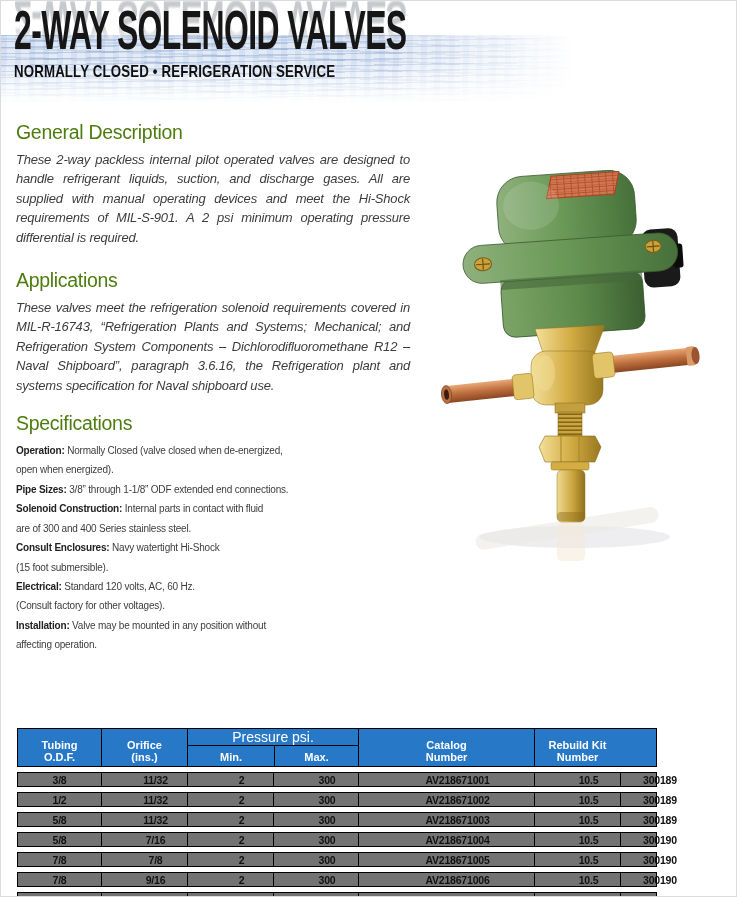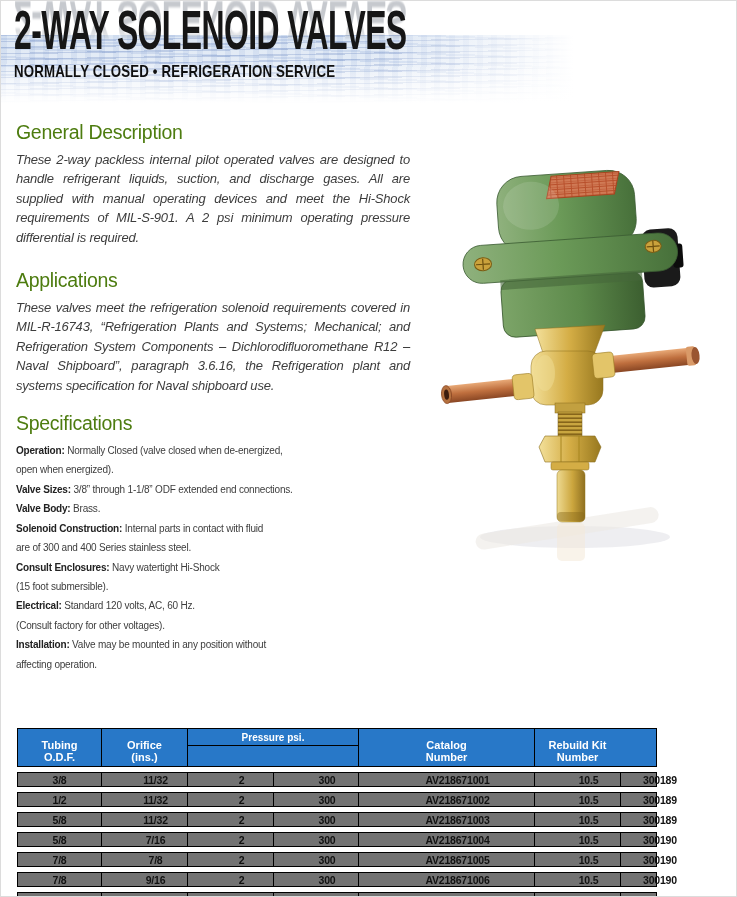--- a/index.html
+++ b/index.html
@@ -63,21 +63,21 @@
   }
   .hcell{
     display:flex;flex-direction:column;justify-content:flex-end;align-items:center;
     text-align:center;font-size:11px;font-weight:bold;line-height:12px;
     white-space:pre-line;padding-bottom:3px;box-sizing:border-box;
   }
   .hcell+.hcell, .pressure-block, .pressure-block~.hcell{border-left:1.5px solid #000;}
   .pressure-block{display:flex;flex-direction:column;box-sizing:border-box;}
   .pressure-label{
     flex:0 0 17px;display:flex;align-items:center;justify-content:center;
-    font-size:10px;font-weight:bold;border-bottom:1.5px solid #000;box-sizing:border-box;text-align:center;
+    font-size:14px;font-weight:normal;border-bottom:1.5px solid #000;box-sizing:border-box;text-align:center;
   }
   .minmax{flex:1;display:grid;grid-template-columns:86px 1fr;}
   .minmax .hcell{border-left:none;}
   .minmax .hcell:last-child{border-left:1.5px solid #000;}
   .trow{
     display:grid;grid-template-columns:83px 86px 86px 85px 176px 86px 1fr;
     border:1.5px solid #000;margin-top:5px;background:#737373;box-sizing:border-box;height:15px;
   }
   .tcell{
     display:flex;align-items:center;justify-content:center;height:100%;
@@ -103,22 +103,21 @@
     <h2 class="section-heading">General Description</h2>
     <p class="body-par">These 2-way packless internal pilot operated valves are designed to handle refrigerant liquids, suction, and discharge gases. All are supplied with manual operating devices and meet the Hi-Shock requirements of MIL-S-901. A 2 psi minimum operating pressure differential is required.</p>
 
     <h2 class="section-heading sp1">Applications</h2>
     <p class="body-par">These valves meet the refrigeration solenoid requirements covered in MIL-R-16743, “Refrigeration Plants and Systems; Mechanical; and Refrigeration System Components – Dichlorodifluoromethane R12 – Naval Shipboard”, paragraph 3.6.16, the Refrigeration plant and systems specification for Naval shipboard use.</p>
 
     <h2 class="section-heading sp2">Specifications</h2>
     <div class="spec-list" id="spec-list">
         <p class="spec-line"><b>Operation:</b><span class="spec-text"> Normally Closed (valve closed when de-energized,
 open when energized).</span></p>
-        <p class="spec-line"><b>Valve Sizes:</b><span class="spec-text"> 3/8” through 1-1/8” ODF extended end connections.</span></p>
-        <p class="spec-line"><b>Valve Body:</b><span class="spec-text"> Brass.</span></p>
+        <p class="spec-line"><b>Pipe Sizes:</b><span class="spec-text"> 3/8” through 1-1/8” ODF extended end connections.</span></p>
         <p class="spec-line"><b>Solenoid Construction:</b><span class="spec-text"> Internal parts in contact with fluid
 are of 300 and 400 Series stainless steel.</span></p>
         <p class="spec-line"><b>Consult Enclosures:</b><span class="spec-text"> Navy watertight Hi-Shock
 (15 foot submersible).</span></p>
         <p class="spec-line"><b>Electrical:</b><span class="spec-text"> Standard 120 volts, AC, 60 Hz.
 (Consult factory for other voltages).</span></p>
         <p class="spec-line"><b>Installation:</b><span class="spec-text"> Valve may be mounted in any position without
 affecting operation.</span></p>
       </div>
   </div>
@@ -219,20 +218,24 @@
   </div>
 
   <div class="spec-table">
     <div class="thead">
       <div class="hcell">Tubing
 O.D.F.</div>
       <div class="hcell">Orifice
 (ins.)</div>
       <div class="pressure-block">
         <div class="pressure-label">Pressure psi.</div>
+        <div class="minmax">
+          <div class="hcell">Min.</div>
+          <div class="hcell">Max.</div>
+        </div>
       </div>
       <div class="hcell">Catalog
 Number</div>
       <div class="hcell">Rebuild Kit
 Number</div>
     </div>
     <div id="table-rows">
         <div class="trow">
           <div class="tcell">3/8</div>
           <div class="tcell">11/32</div>

